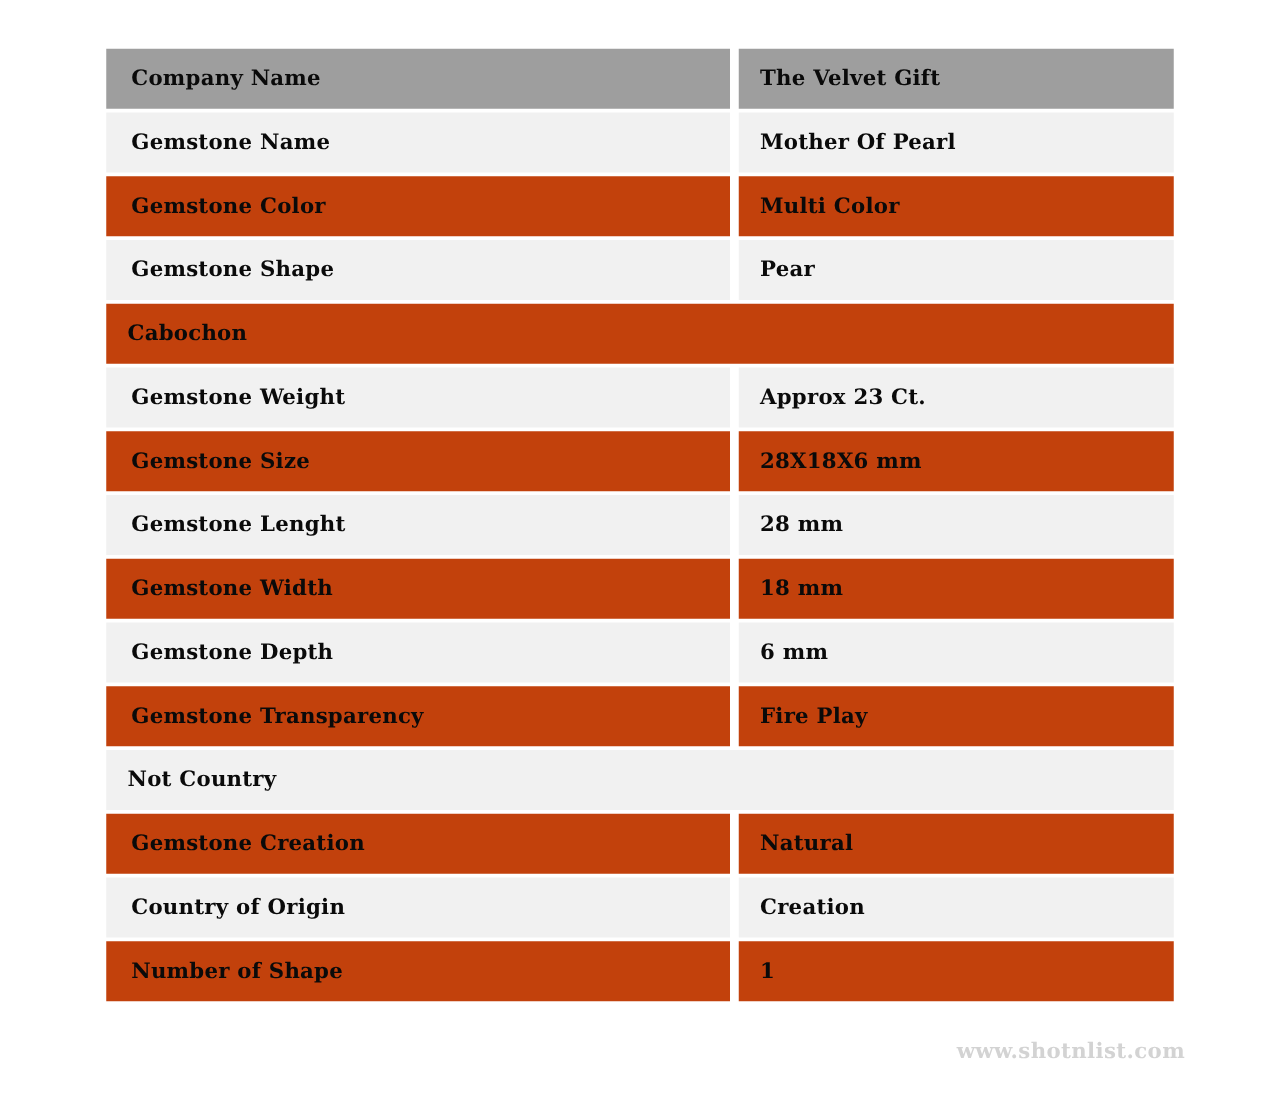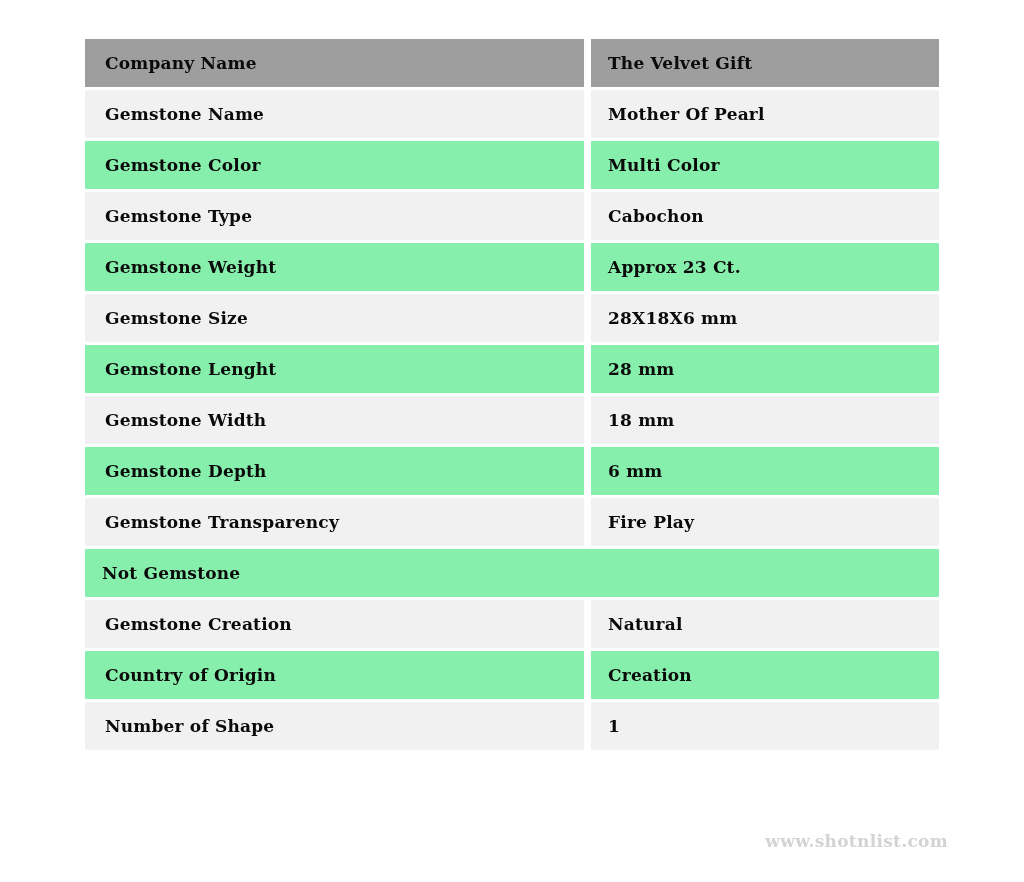--- a/index.html
+++ b/index.html
@@ -44,21 +44,21 @@
     padding-left: 20px;
   }
   .cell.value {
     flex: 1 1 auto;
     padding-left: 17px;
   }
   .row.header .cell {
     background: #9e9e9e;
   }
   .row.data .cell {
-    background: #86efac;
+    background: #c2410c;
   }
   
   .row.data:nth-child(even) .cell {
     background: #f1f1f1;
   }
   .watermark {
     position: absolute;
     top: 831px;
     right: 76px;
     font-size: 17px;
@@ -78,21 +78,24 @@
 
   <div class="row data">
     <div class="cell label">Gemstone Name</div>
     <div class="cell value">Mother Of Pearl</div>
   </div>
   <div class="row data">
     <div class="cell label">Gemstone Color</div>
     <div class="cell value">Multi Color</div>
   </div>
   <div class="row data">
-    <div class="cell label">Gemstone Type</div>
+    <div class="cell label">Gemstone Shape</div>
+    <div class="cell value">Pear</div>
+  </div>
+  <div class="row data">
     <div class="cell value">Cabochon</div>
   </div>
   <div class="row data">
     <div class="cell label">Gemstone Weight</div>
     <div class="cell value">Approx 23 Ct.</div>
   </div>
   <div class="row data">
     <div class="cell label">Gemstone Size</div>
     <div class="cell value">28X18X6 mm</div>
   </div>
@@ -106,21 +109,21 @@
   </div>
   <div class="row data">
     <div class="cell label">Gemstone Depth</div>
     <div class="cell value">6 mm</div>
   </div>
   <div class="row data">
     <div class="cell label">Gemstone Transparency</div>
     <div class="cell value">Fire Play</div>
   </div>
   <div class="row data">
-    <div class="cell value">Not Gemstone</div>
+    <div class="cell value">Not Country</div>
   </div>
   <div class="row data">
     <div class="cell label">Gemstone Creation</div>
     <div class="cell value">Natural</div>
   </div>
   <div class="row data">
     <div class="cell label">Country of Origin</div>
     <div class="cell value">Creation</div>
   </div>
   <div class="row data">

